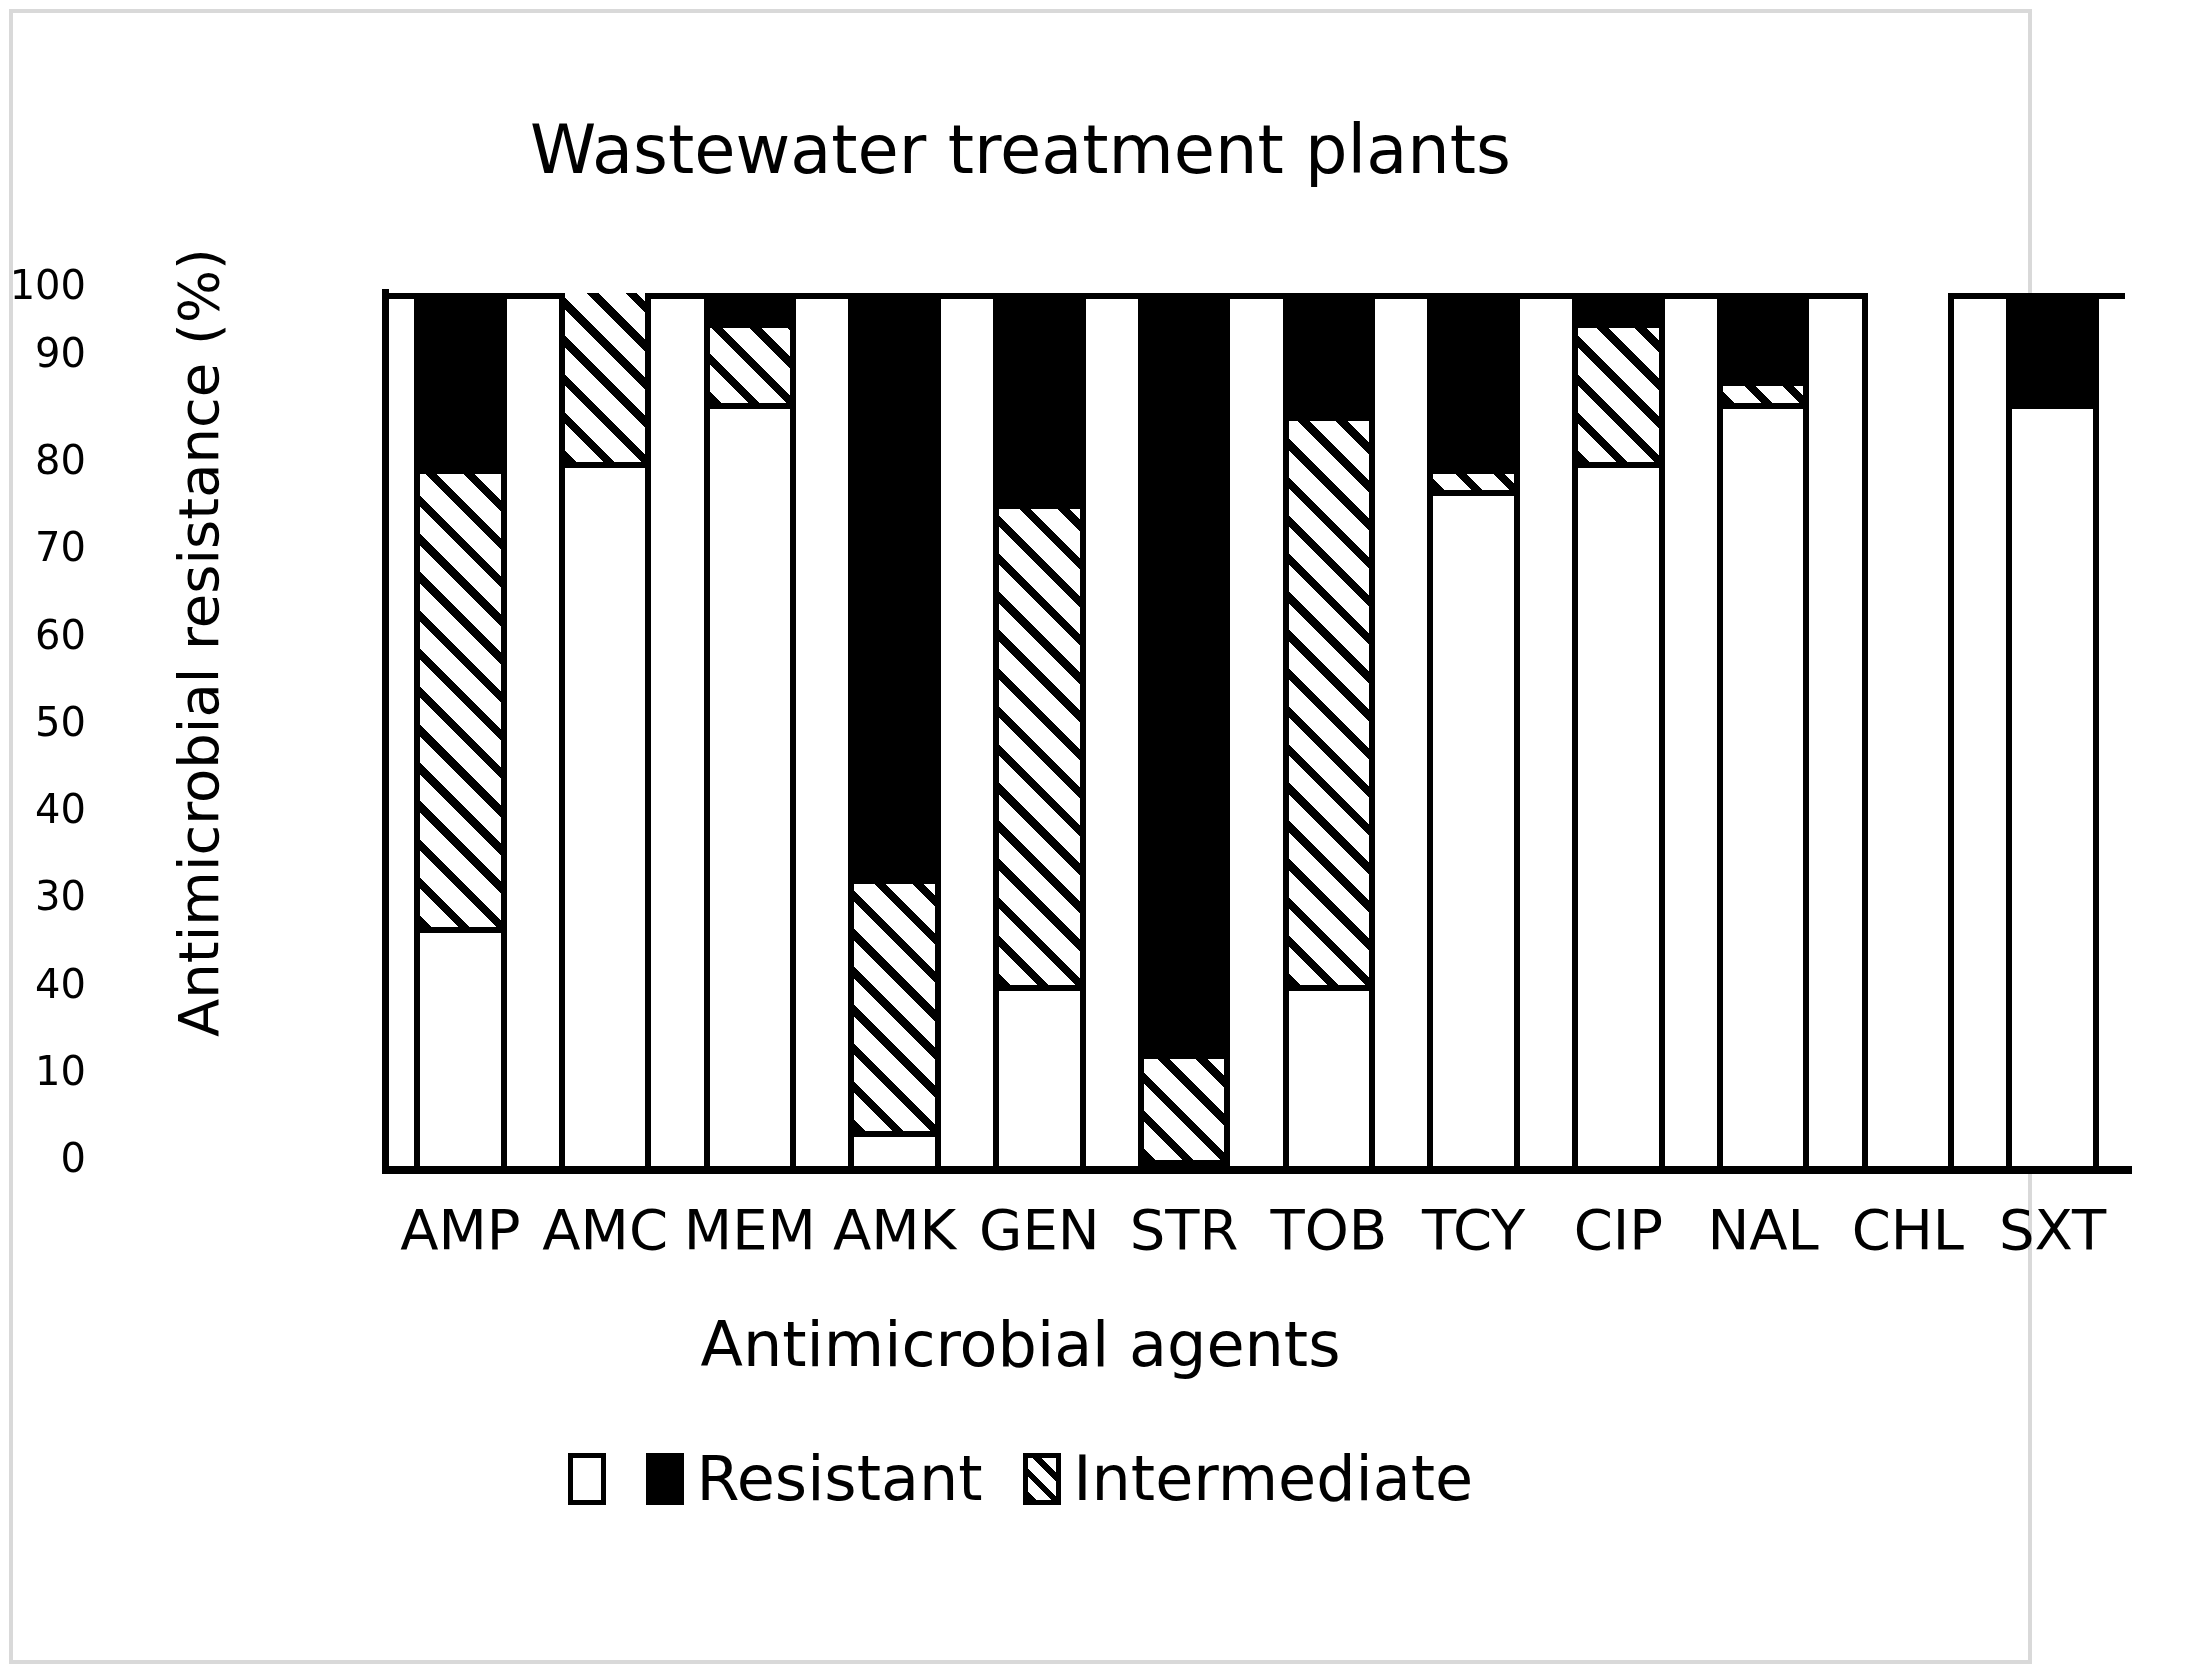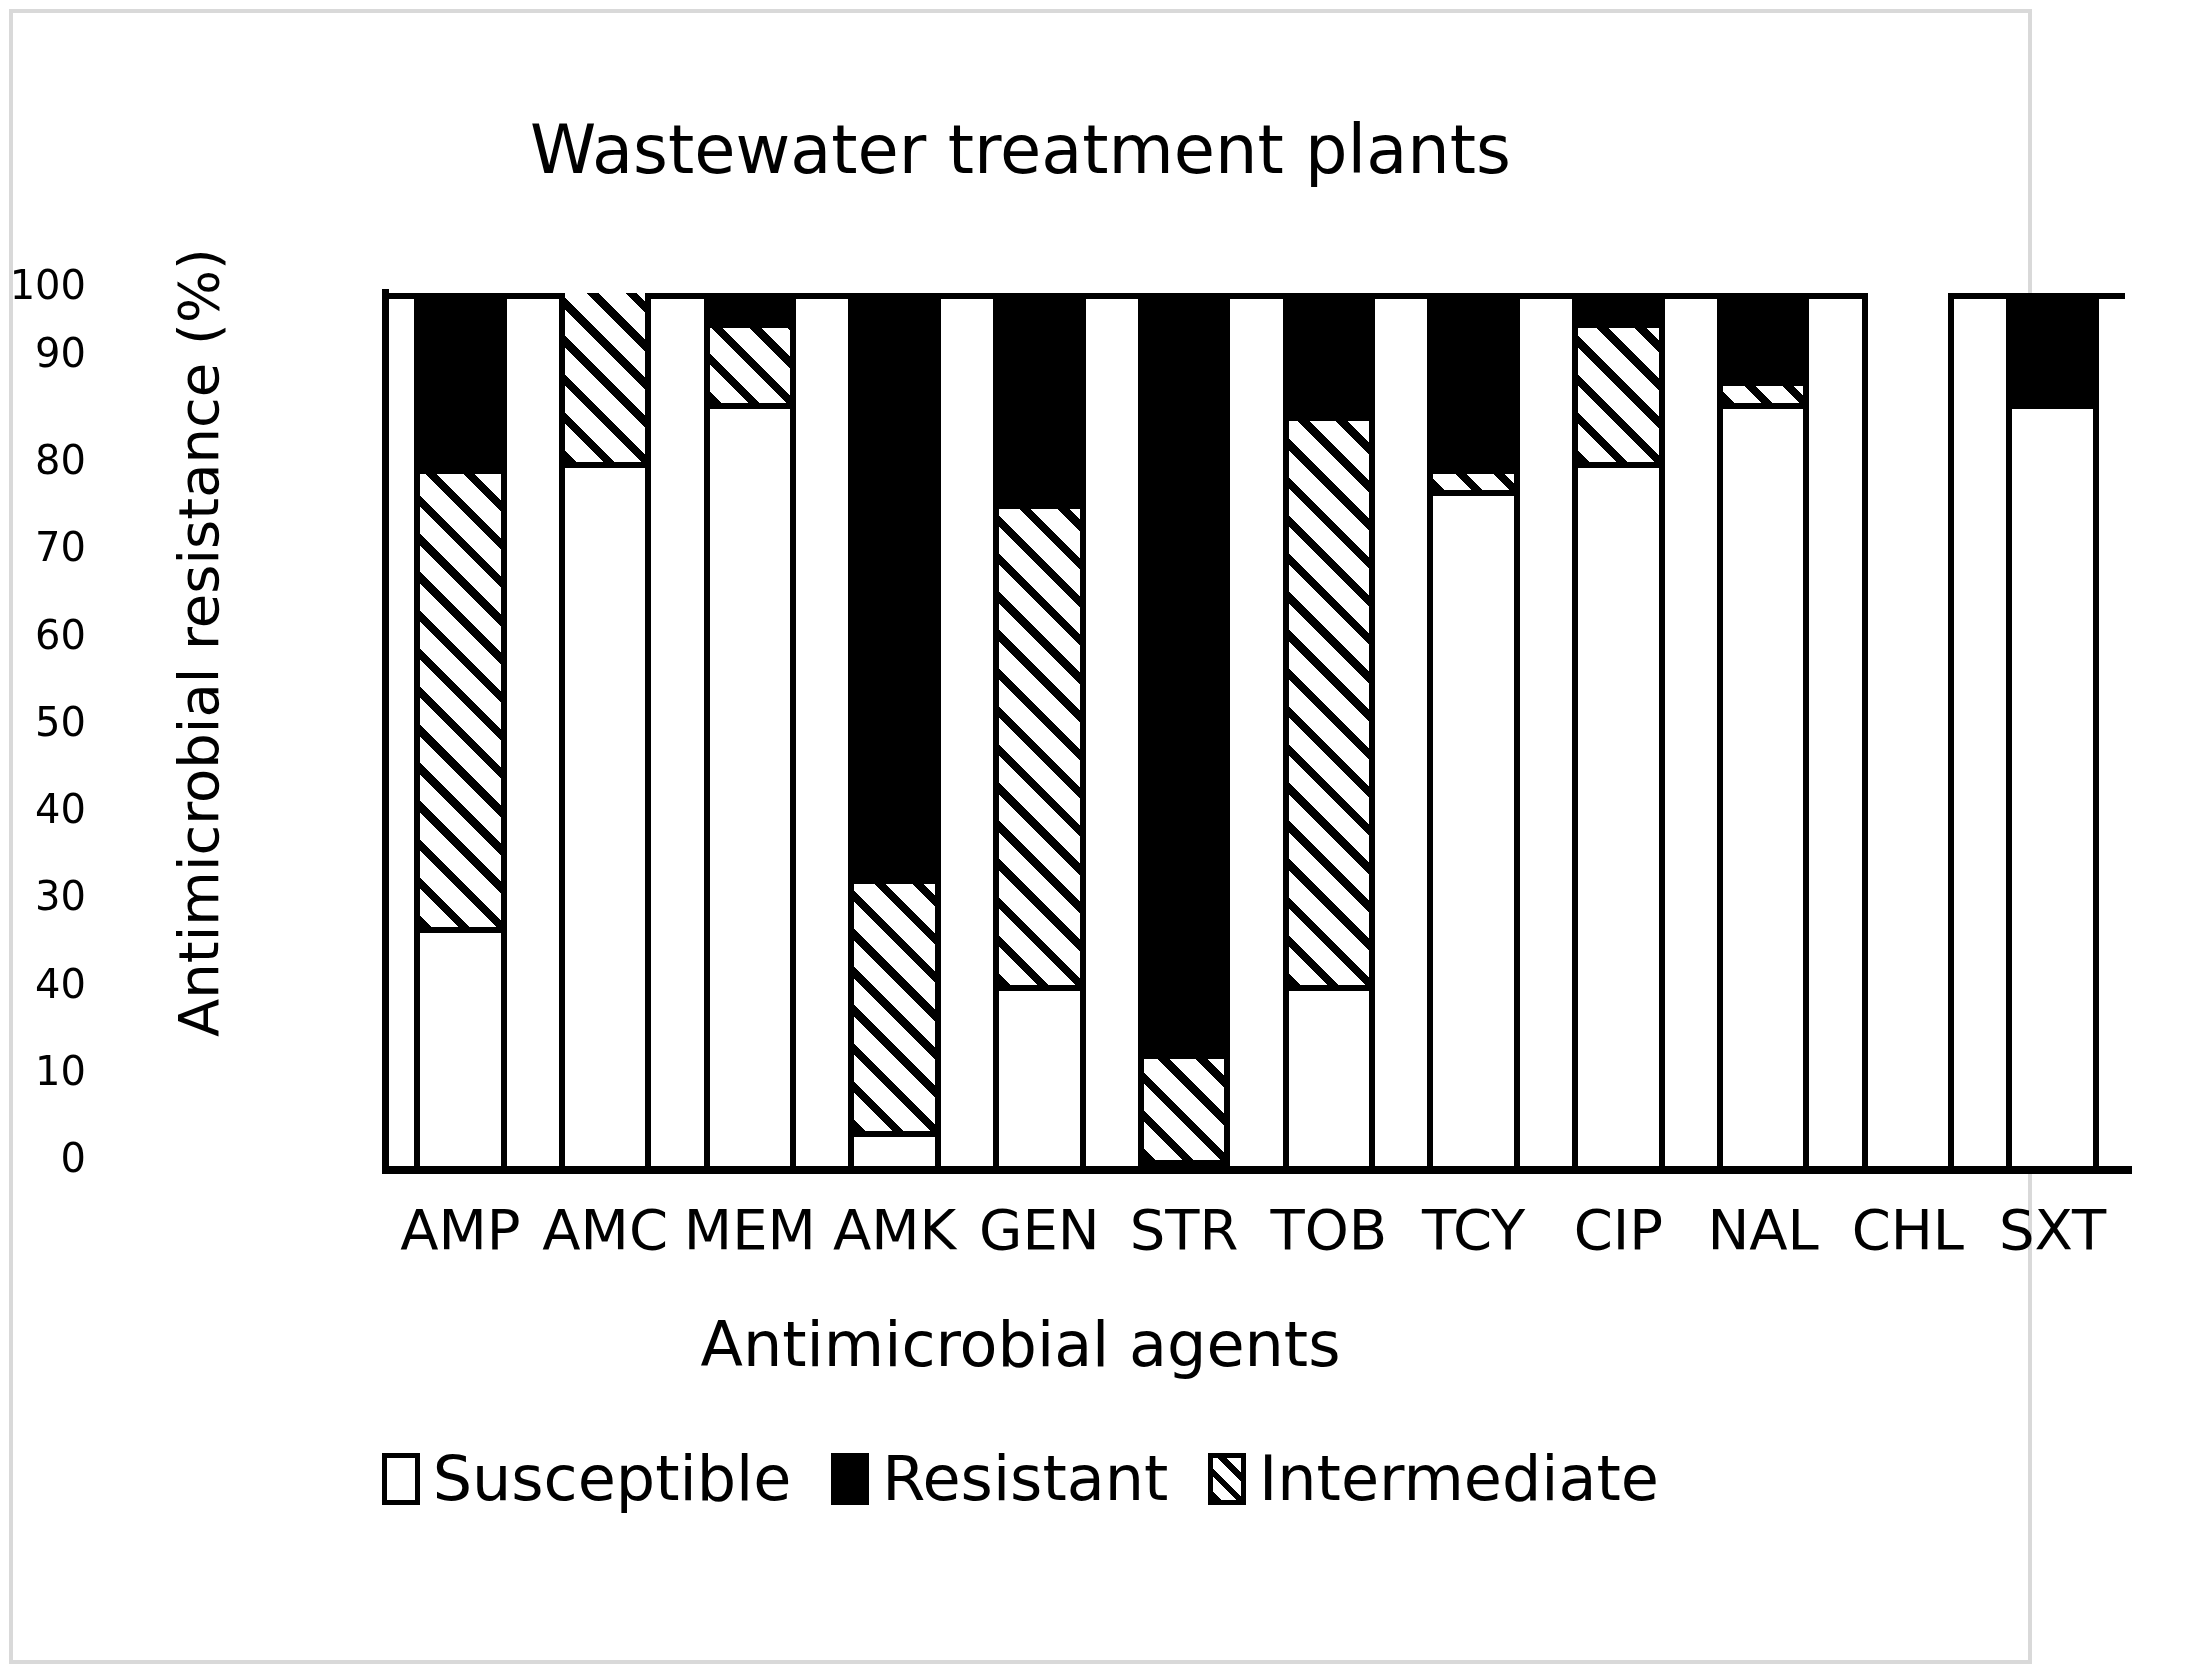--- a/index.html
+++ b/index.html
@@ -283,21 +283,20 @@
       <div class="x-label">NAL</div>
       <div class="x-label">CHL</div>
       <div class="x-label">SXT</div>
     </div>
 
   <div class="x-axis-title">Antimicrobial agents</div>
 
   <div class="legend" id="legend-container">
       <div class="legend-item">
         <span class="swatch swatch-susceptible"></span>
-        <span>Susceptible</span>
       </div>
       <div class="legend-item">
         <span class="swatch swatch-resistant"></span>
         <span>Resistant</span>
       </div>
       <div class="legend-item">
         <span class="swatch swatch-intermediate"></span>
         <span>Intermediate</span>
       </div>
     </div>

